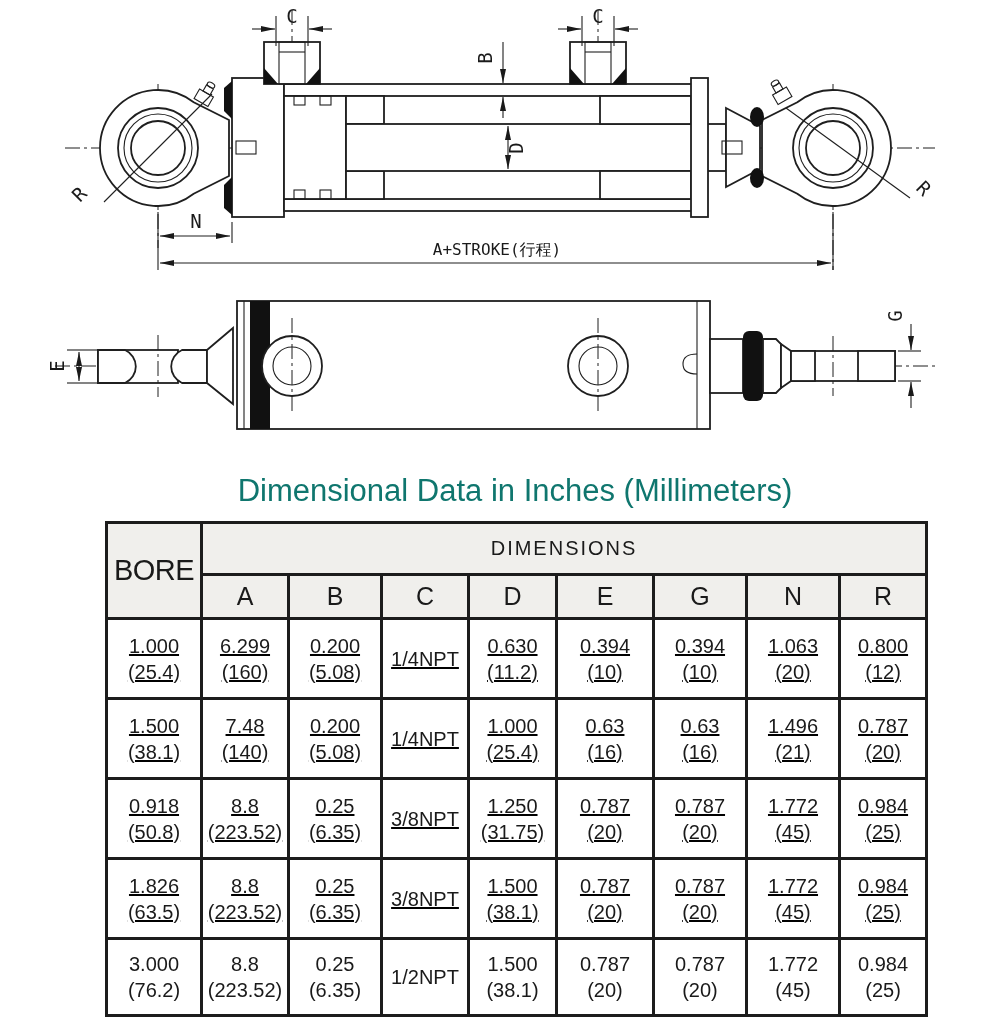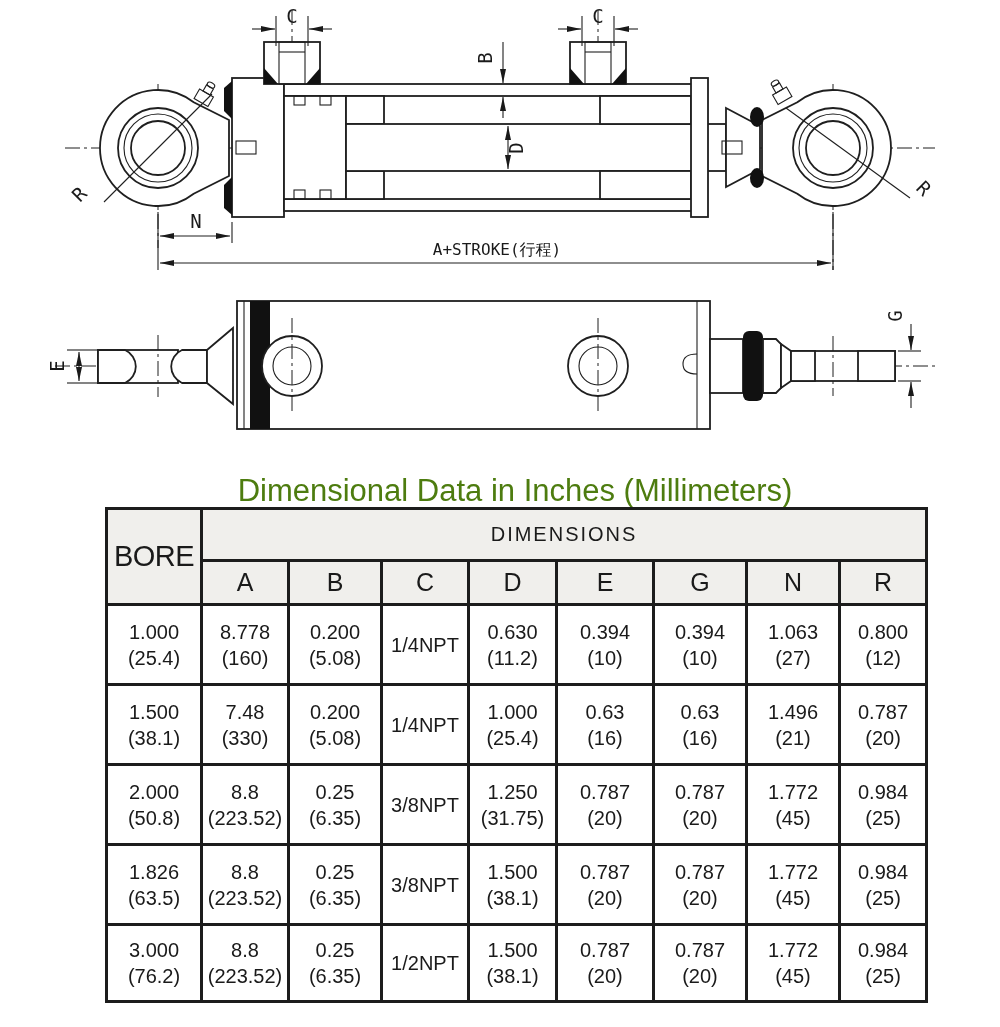--- a/index.html
+++ b/index.html
@@ -9,31 +9,31 @@
   svg.draw { position:absolute; left:0; }
   #svgTop { top:0; }
   #svgPlan { top:288px; }
   .cad-line { stroke:#1f1f1f; stroke-width:1.8; fill:#fff; }
   .thin { stroke:#1f1f1f; stroke-width:1.1; fill:none; }
   .cl { stroke:#1f1f1f; stroke-width:1; fill:none; stroke-dasharray:15 4 3 4; }
   .blackfill { fill:#111; stroke:none; }
   .dimtxt { font-family:"DejaVu Sans Mono",monospace; font-size:19px; fill:#1a1a1a; }
   .dimtxt-sm { font-family:"DejaVu Sans Mono",monospace; font-size:16px; fill:#1a1a1a; }
   .title { position:absolute; left:105px; width:820px; top:473px; text-align:center;
-           font-size:31px; font-weight:400; color:#4d7c0f; letter-spacing:0; }
-  table.dims { position:absolute; left:105px; top:507px; width:820px;
+           font-size:31px; font-weight:400; color:#0f766e; letter-spacing:0; }
+  table.dims { position:absolute; left:105px; top:521px; width:820px;
                border-collapse:collapse; table-layout:fixed; background:#84cc16; }
   table.dims td { border:3px solid #1c1c1c; text-align:center; vertical-align:middle; color:#1a1a1a; }
   td.hdr { background:#f0efec; }
   .bore-h { font-size:29px; letter-spacing:-0.5px; }
   .dims-h { font-size:20px; letter-spacing:2px; }
   .col-h { font-size:25px; }
   .cell { font-size:20px; line-height:26px; white-space:pre-line; background:#fff; }
   tr.hr1 { height:52px; } tr.hr2 { height:44px; }
-  tr.dr { height:80px; } tr.dr-last { height:77px; }
+  tr.dr { height:80px;text-decoration:underline; } tr.dr-last { height:77px; }
 </style>
 </head>
 <body>
 
 <div class="page">
 
   <svg id="svgTop" class="draw" width="1000" height="285" viewBox="0 0 1000 285">
     <defs>
       <pattern id="pat1" patternUnits="userSpaceOnUse" width="9" height="9" patternTransform="rotate(-45)">
         <rect width="9" height="9" fill="#ffffff"></rect>
@@ -263,57 +263,57 @@
         <td class="hdr col-h">C</td>
         <td class="hdr col-h">D</td>
         <td class="hdr col-h">E</td>
         <td class="hdr col-h">G</td>
         <td class="hdr col-h">N</td>
         <td class="hdr col-h">R</td>
       </tr>
       <tr class="dr">
         <td class="cell">1.000
 (25.4)</td>
-        <td class="cell">8.778
+        <td class="cell">6.299
 (160)</td>
         <td class="cell">0.200
 (5.08)</td>
         <td class="cell">1/4NPT</td>
         <td class="cell">0.630
 (11.2)</td>
         <td class="cell">0.394
 (10)</td>
         <td class="cell">0.394
 (10)</td>
         <td class="cell">1.063
-(27)</td>
+(20)</td>
         <td class="cell">0.800
 (12)</td>
       </tr>
       <tr class="dr">
         <td class="cell">1.500
 (38.1)</td>
         <td class="cell">7.48
-(330)</td>
+(140)</td>
         <td class="cell">0.200
 (5.08)</td>
         <td class="cell">1/4NPT</td>
         <td class="cell">1.000
 (25.4)</td>
         <td class="cell">0.63
 (16)</td>
         <td class="cell">0.63
 (16)</td>
         <td class="cell">1.496
 (21)</td>
         <td class="cell">0.787
 (20)</td>
       </tr>
       <tr class="dr">
-        <td class="cell">2.000
+        <td class="cell">0.918
 (50.8)</td>
         <td class="cell">8.8
 (223.52)</td>
         <td class="cell">0.25
 (6.35)</td>
         <td class="cell">3/8NPT</td>
         <td class="cell">1.250
 (31.75)</td>
         <td class="cell">0.787
 (20)</td>

